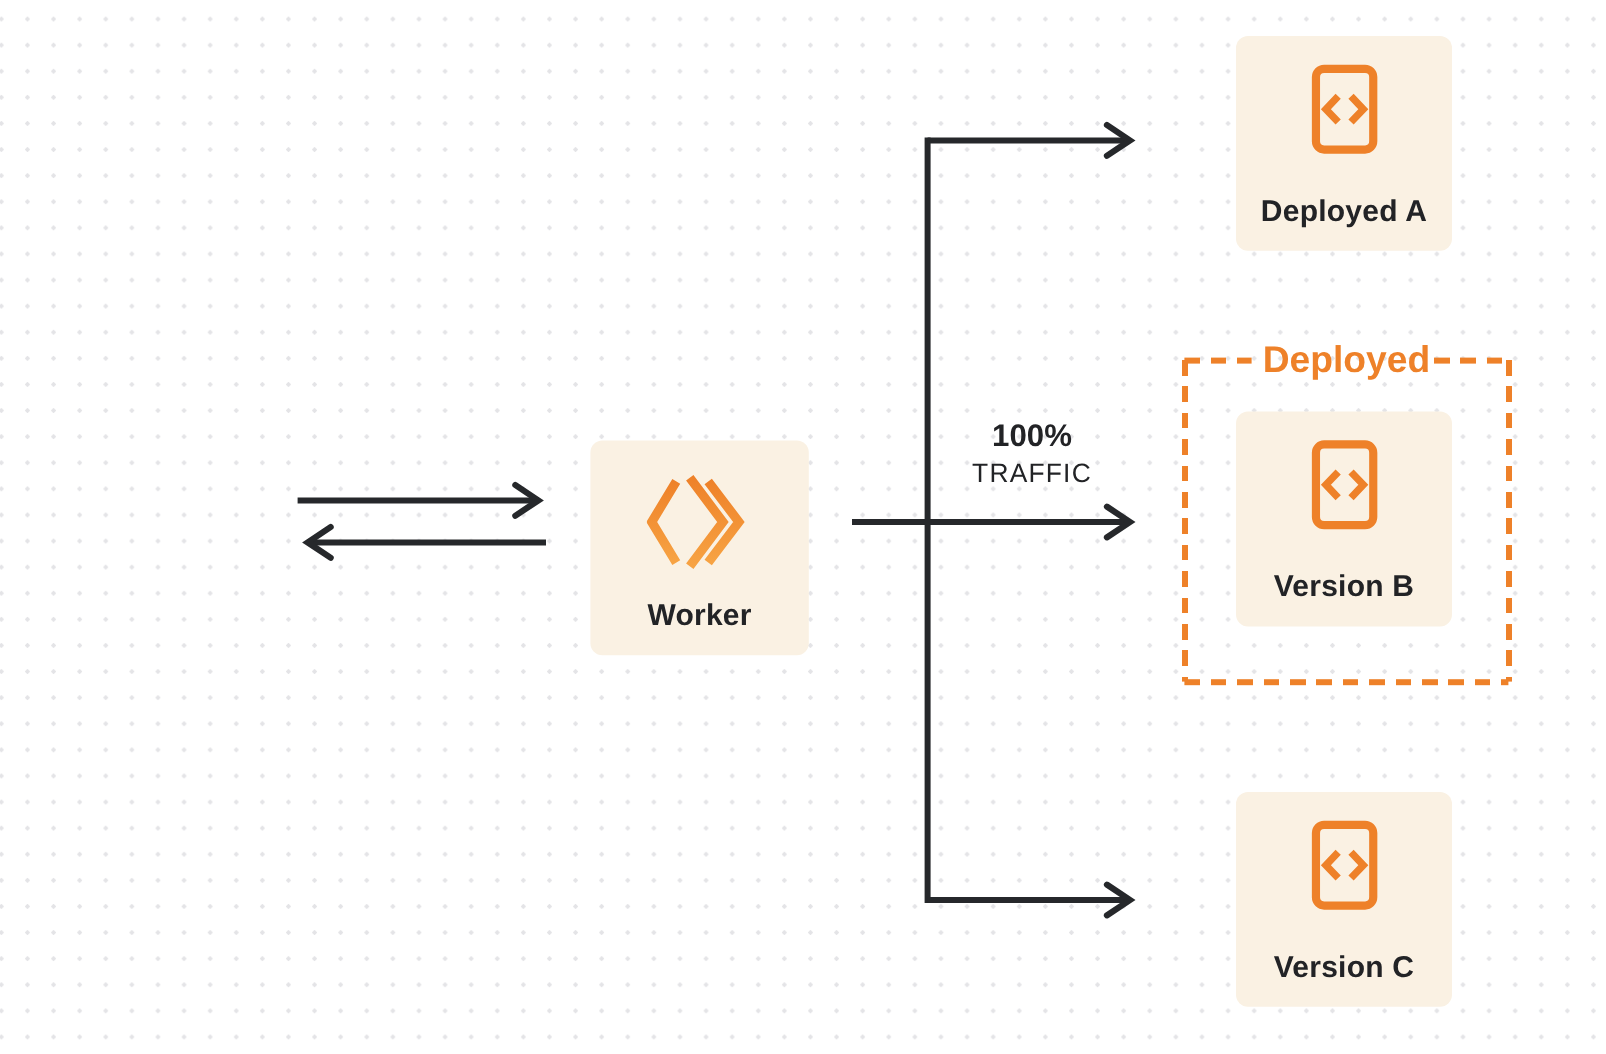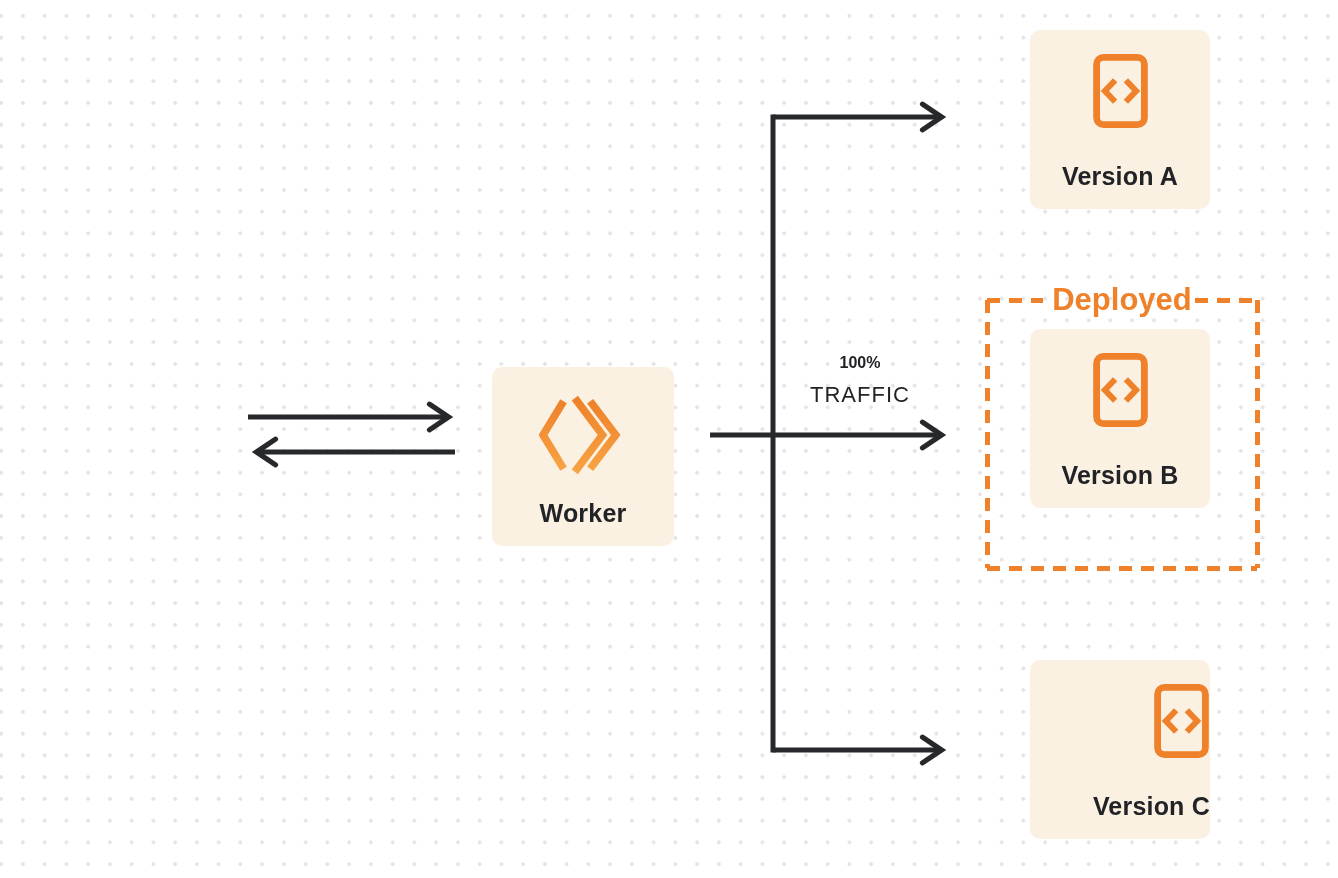--- a/index.html
+++ b/index.html
@@ -49,37 +49,37 @@
     padding: 26px 0 18px 0;
     margin-top: 22px;
   }
   .node-worker .node-label { margin-top: auto; }
   .node-version {
     left: 1030px; width: 180px; height: 179px;
     background: var(--node-cream-bg);
     padding: 23px 0 18px 0;
   }
   .node-version-a { top: 30px; }
-  .node-version-b { top: 329px; text-align: center; }
-  .node-version-c { top: 660px; align-items: flex-end; }
+  .node-version-b { top: 343px; text-align: center; }
+  .node-version-c { top: 660px; }
   .node-version .node-label { margin-top: auto; }
 
   .workers-logo { width: 88px; height: 84px; }
   .logo-stroke { fill: none; stroke: url(#logoGrad); stroke-width: 7.5; stroke-linejoin: miter; }
   .logo-stop-a { stop-color: var(--accent-orange); }
   .logo-stop-b { stop-color: var(--accent-orange-light); }
   .code-icon { width: 57px; height: 76px; }
   .vicon-frame { fill: none; stroke: var(--accent-orange); stroke-width: 7; }
   .vicon-chevron { fill: none; stroke: var(--accent-orange); stroke-width: 6.2; stroke-linejoin: miter; }
 
   .traffic-label {
     position: absolute; left: 790px; top: 347px; width: 140px;
     text-align: center; color: var(--text-dark);
   }
-  .traffic-line1 { font-size: 16px; font-weight: 700; line-height: 32px; }
+  .traffic-line1 { font-size: 26px; font-weight: 700; line-height: 32px; }
   .traffic-line2 { font-size: 22px; font-weight: 400; line-height: 32px; letter-spacing: 1px; }
 
   .deployed-box {
     position: absolute; left: 987px; top: 300px; width: 270px; height: 268px;
   }
   .dash-seg { position: absolute; }
   .dash-h { height: 5px; background: repeating-linear-gradient(90deg, var(--accent-orange) 0 13px, transparent 13px 22px); }
   .dash-v { width: 5px; background: repeating-linear-gradient(180deg, var(--accent-orange) 0 13px, transparent 13px 22px); }
   .dash-top-left  { left: 0; top: -2.5px; width: 56px; }
   .dash-top-right { right: 0; top: -2.5px; width: 62px; }
@@ -152,21 +152,21 @@
     <div class="dash-seg dash-h dash-bottom"></div>
     <span class="deployed-label">Deployed</span>
   </div>
 
   <div class="node node-version node-version-a">
     <svg class="code-icon" viewBox="0 0 58 78" aria-hidden="true">
       <rect class="vicon-frame" x="4.5" y="4.5" width="49" height="69" rx="7"></rect>
       <path class="vicon-chevron" d="M23.5 28 L13 39 L23.5 50"></path>
       <path class="vicon-chevron" d="M34.5 28 L45 39 L34.5 50"></path>
     </svg>
-    <span class="node-label">Version A</span>
+    <span class="node-label">Deployed A</span>
   </div>
 
   <div class="node node-version node-version-b">
     <svg class="code-icon" viewBox="0 0 58 78" aria-hidden="true">
       <rect class="vicon-frame" x="4.5" y="4.5" width="49" height="69" rx="7"></rect>
       <path class="vicon-chevron" d="M23.5 28 L13 39 L23.5 50"></path>
       <path class="vicon-chevron" d="M34.5 28 L45 39 L34.5 50"></path>
     </svg>
     <span class="node-label">Version B</span>
   </div>

